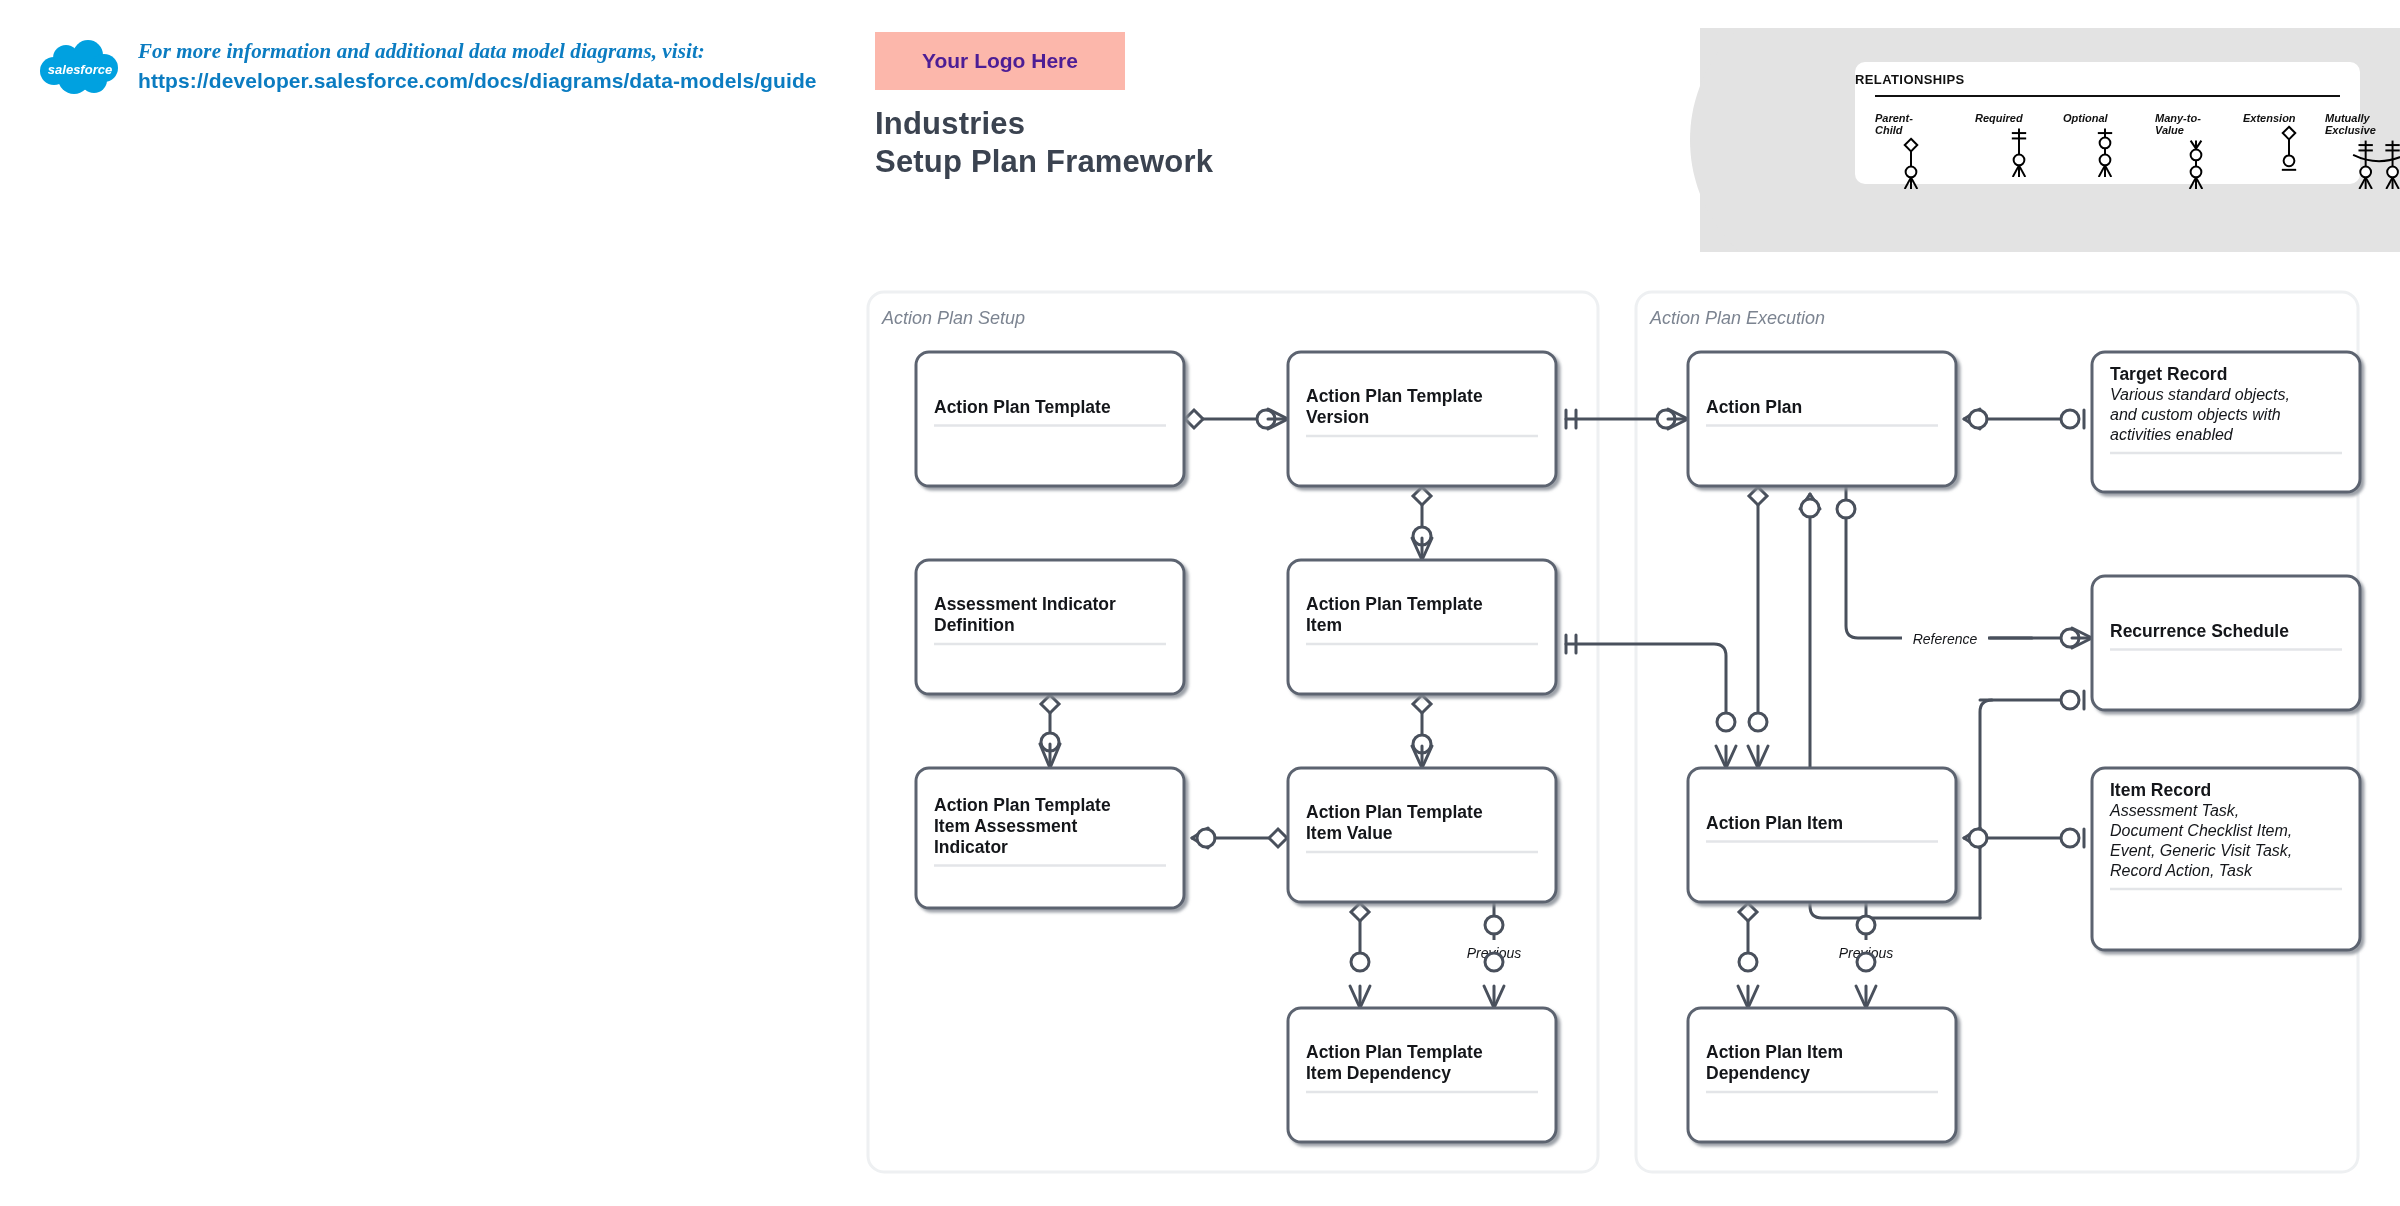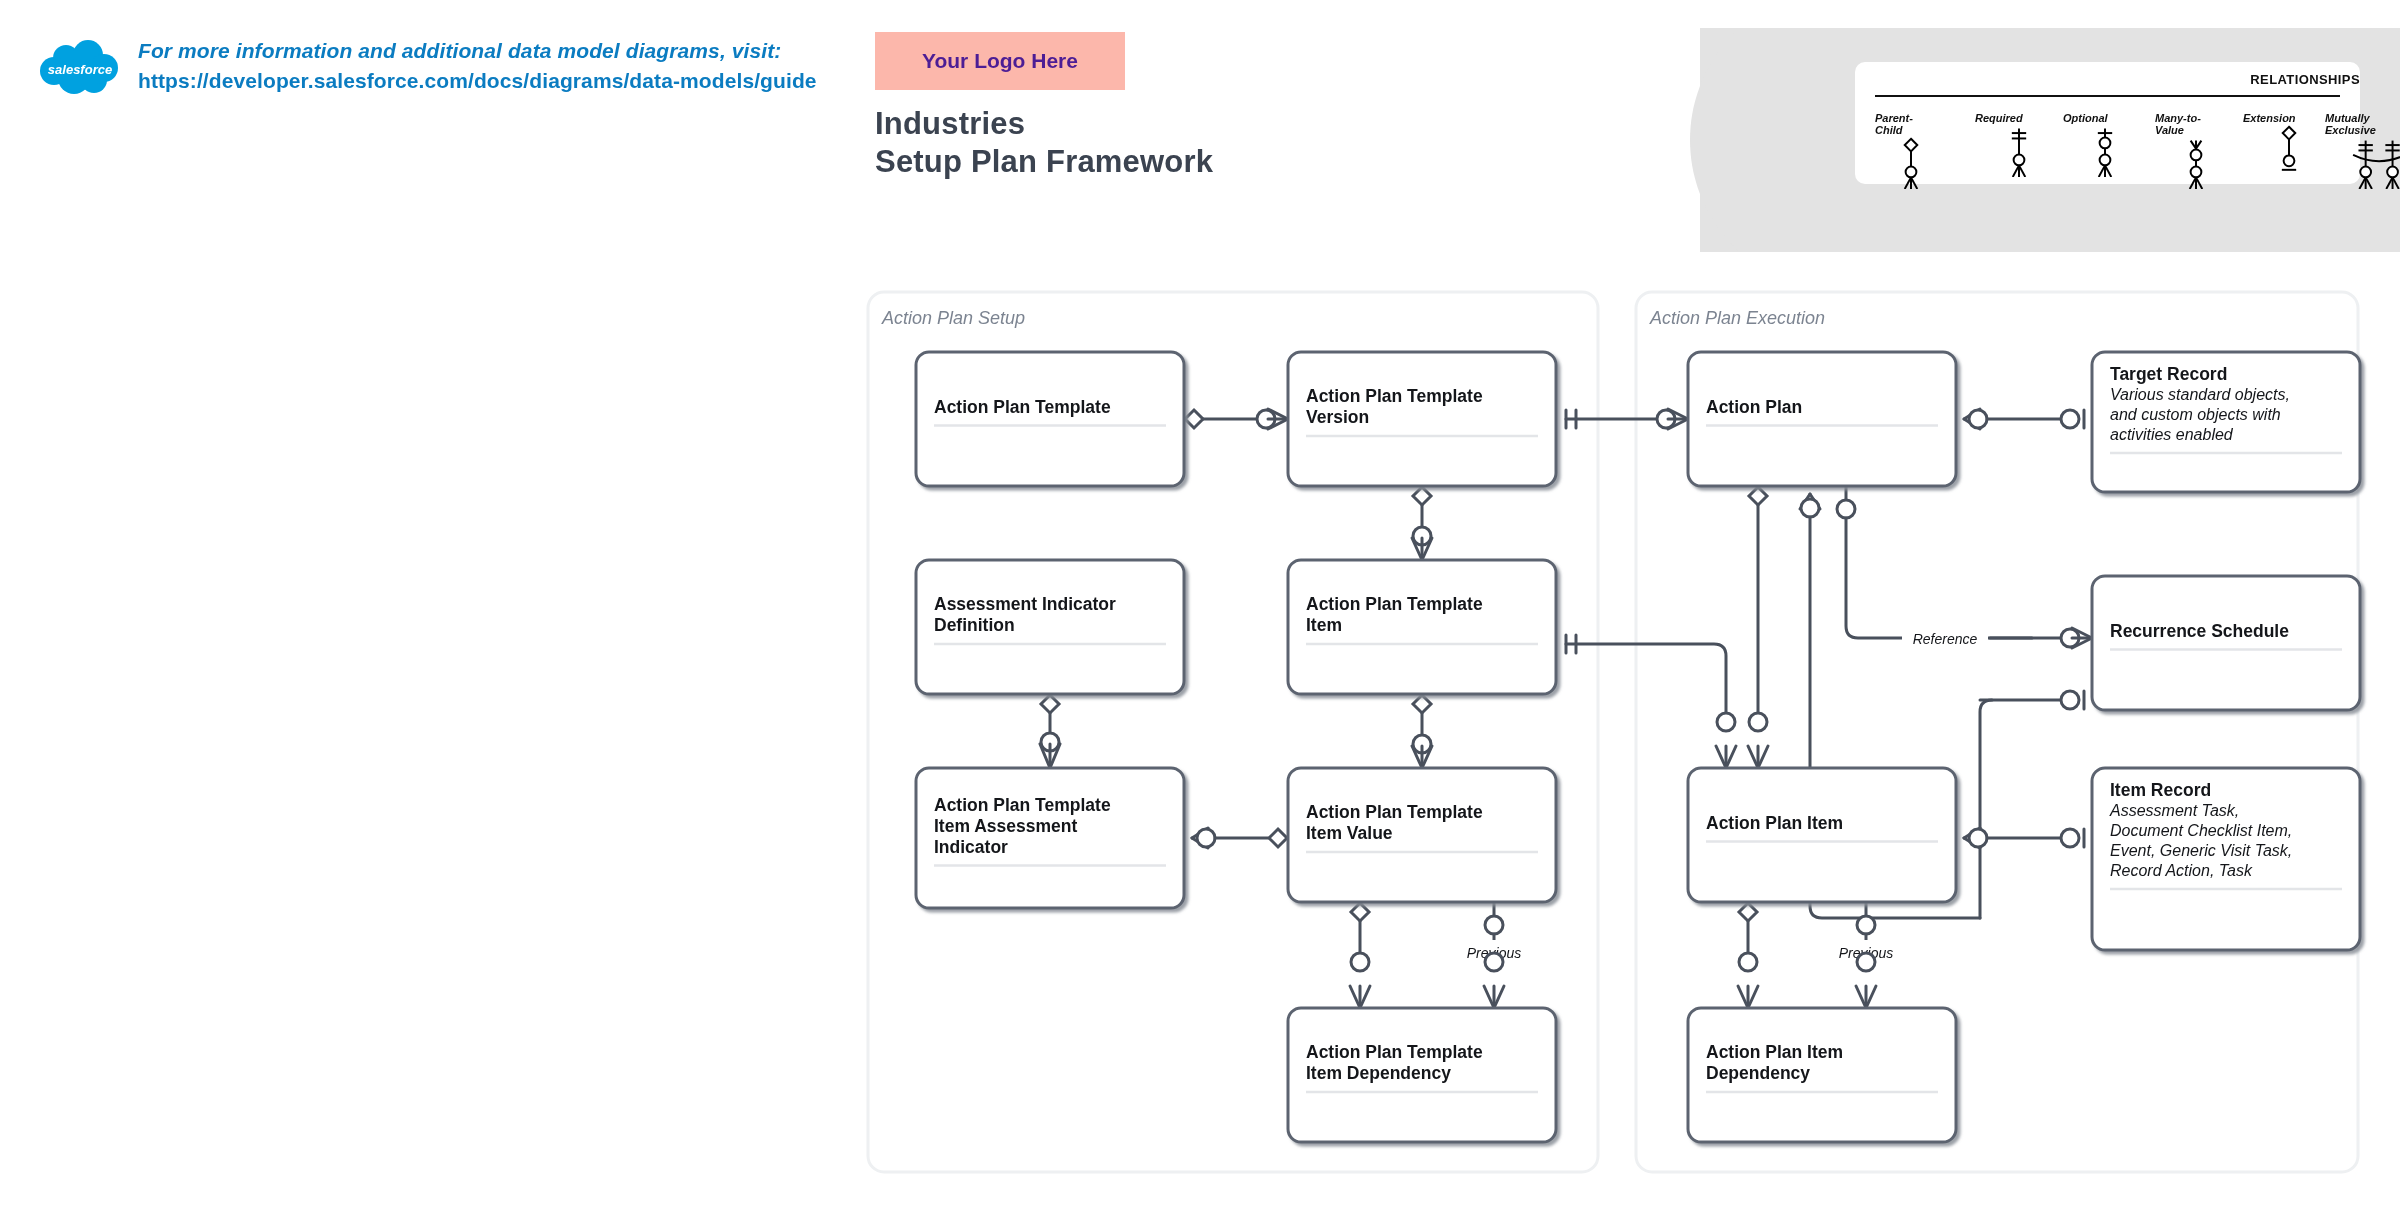--- a/index.html
+++ b/index.html
@@ -24,21 +24,21 @@
     width: 160px; height: 224px; z-index: 1;
   }
 
   .sf-logo { position: absolute; left: 36px; top: 40px; width: 88px; height: 56px; }
   .sf-text {
     position: absolute; left: 138px; top: 36px;
     width: 700px;
     color: #0b7cc1;
     font-size: 21px; line-height: 30px;
   }
-  .sf-text .l1 { font-style: italic; font-weight: 600; letter-spacing:.1px;}
+  .sf-text .l1 { font-style: italic; font-weight: 600; letter-spacing:.1px;font-family:Liberation Serif, serif;}
   .sf-text .l2 { font-weight: 700; letter-spacing:.1px;}
 
   .logo-box {
     position: absolute; left: 875px; top: 32px;
     width: 250px; height: 58px;
     background: #fcb7ab;
     display: flex; align-items: center; justify-content: center;
     color: #4c1d95; font-size: 21px; font-weight: 700;
   }
   .title-block { position: absolute; left: 875px; top: 105px; width: 780px; }
@@ -46,21 +46,21 @@
   .title-2 { font-size: 31px; color: #3b4350; font-weight: 700; line-height: 38px; letter-spacing: .2px;}
 
   
   .legend-card {
     position: absolute; left: 1855px; top: 62px;
     width: 505px; height: 122px;
     background: #fff; border-radius: 10px;
   }
   .legend-title {
     position:absolute; left:0; top:10px; width:100%;
-    text-align:right; font-size:13px; font-weight:700; color:#111; letter-spacing:.4px;
+    text-align:left; font-size:13px; font-weight:700; color:#111; letter-spacing:.4px;
   }
   .legend-rule { position:absolute; left:20px; top:33px; width:465px; height:1.5px; background:#111; }
   .legend-items { position:absolute; left:0; top:38px; width:100%; height:82px; }
   .leg-item { position:absolute; top:12px; text-align:left; }
   .leg-lab {
     font-size:11px; font-weight:700; font-style:italic; color:#111;
     line-height:12px; white-space:pre-line;
   }
 
   

